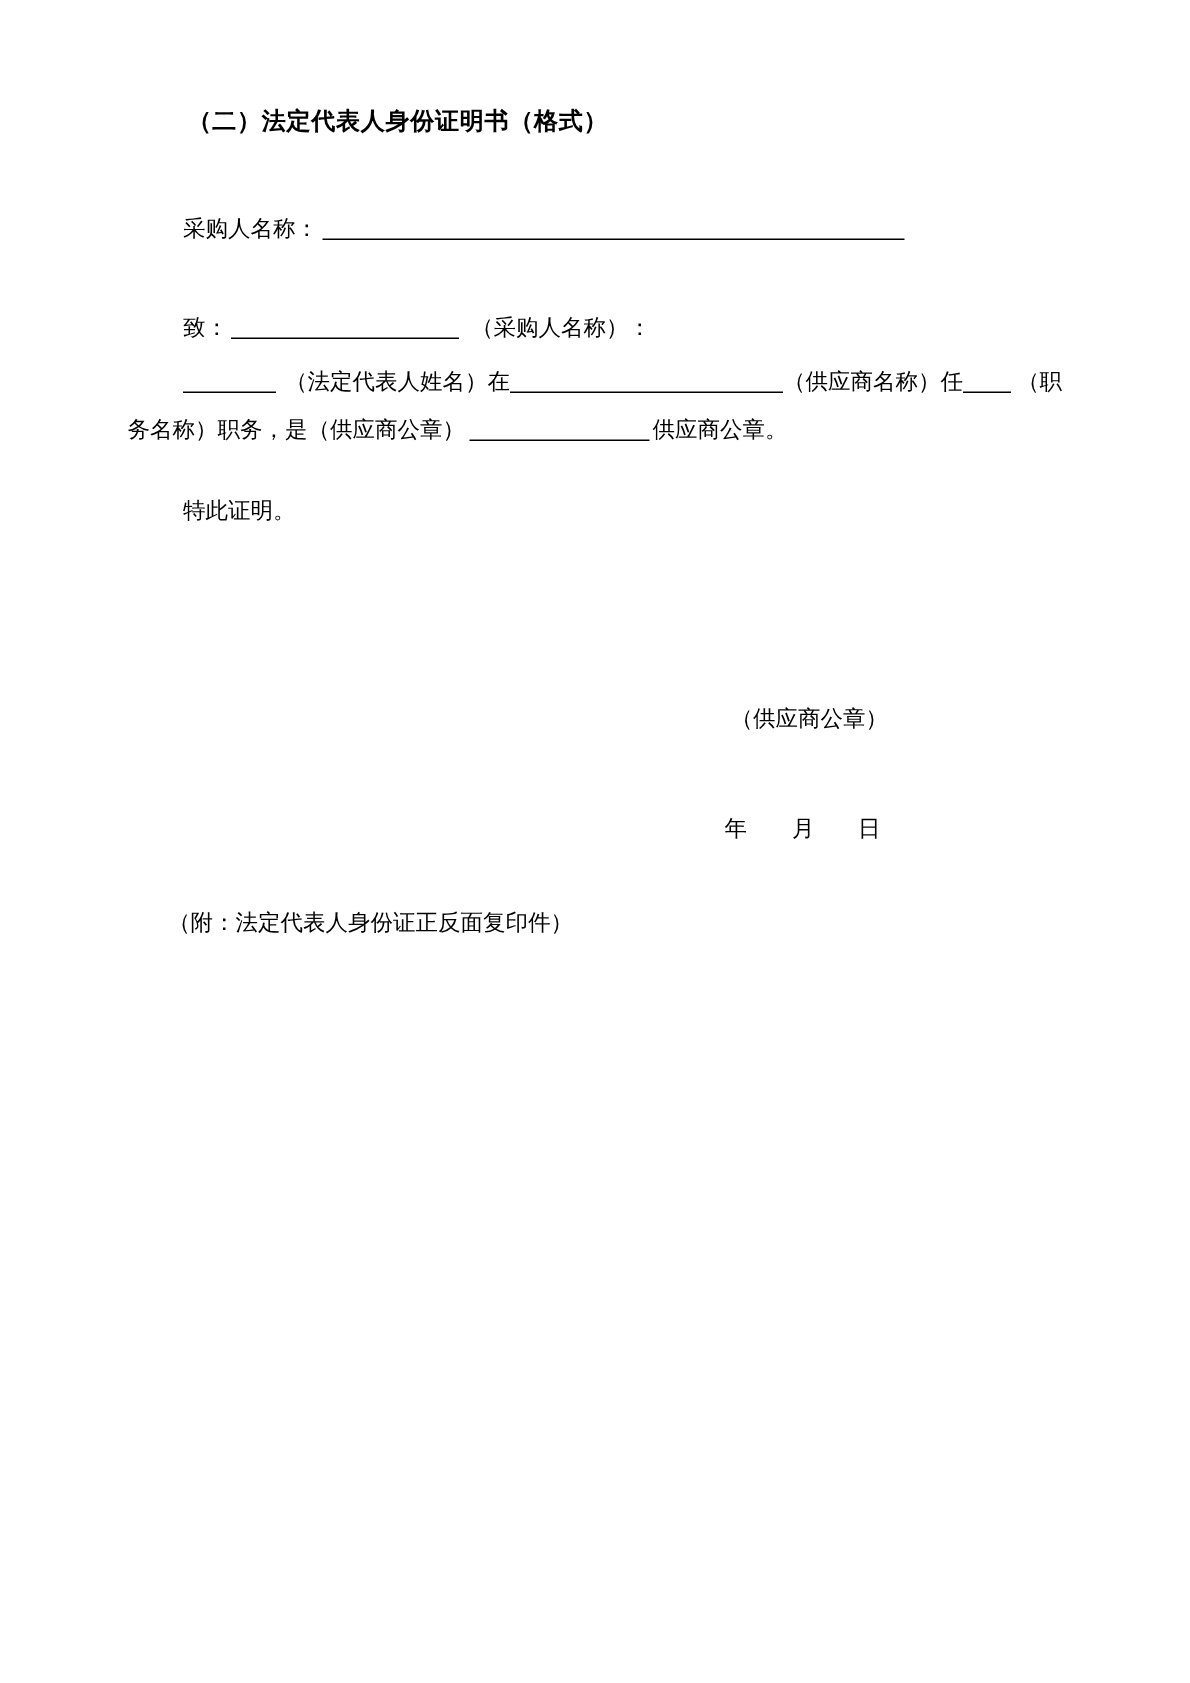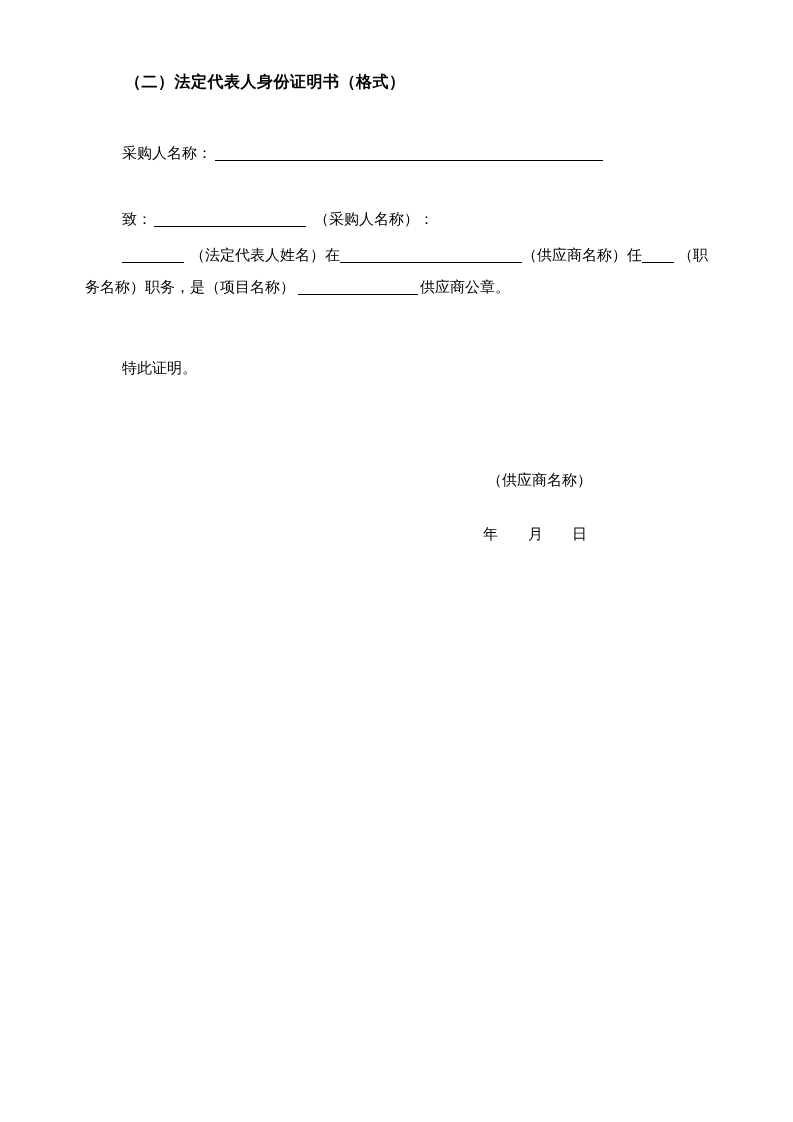--- a/index.html
+++ b/index.html
@@ -65,27 +65,28 @@
 
   <div class="line" style="top:245px; left:122px;">
     <span class="blank blank-p1a"></span><span>（法定代表人姓名）在</span><span class="blank blank-p1b"></span><span>（供应商名称）任</span><span class="blank blank-p1c"></span><span>（职</span>
   </div>
 
   <div class="line" style="top:209px; left:122px;">
     <span>致：</span><span class="blank blank-to"></span><span>（采购人名称）：</span>
   </div>
 
   <div class="line" style="top:277px; left:85px;">
-    <span>务名称）职务，是（项目名称）</span><span class="blank blank-p2"></span><span>供应商公章。</span>
+    <span>务名称）职务，是（供应商公章）</span><span class="blank blank-p2"></span><span>供应商公章。</span>
   </div>
 
-  <div class="line" style="top:358px; left:122px;font-family:Liberation Serif, serif;">特此证明。</div>
+  <div class="line" style="top:331px; left:122px;font-family:Liberation Serif, serif;">特此证明。</div>
 
-  <div class="line" style="top:470px; left:487px;">（供应商名称）</div>
+  <div class="line" style="top:470px; left:487px;">（供应商公章）</div>
 
-  <div class="line" style="top:524px; left:483px;">
+  <div class="line" style="top:543px; left:483px;">
     <span>年</span><span class="date-month">月</span><span class="date-day">日</span>
   </div>
 
+  <div class="line" style="top:606px; left:112px;">（附：法定代表人身份证正反面复印件）</div>
 
   <div class="page-number">92</div>
 
 </div>
 
 </body></html>

